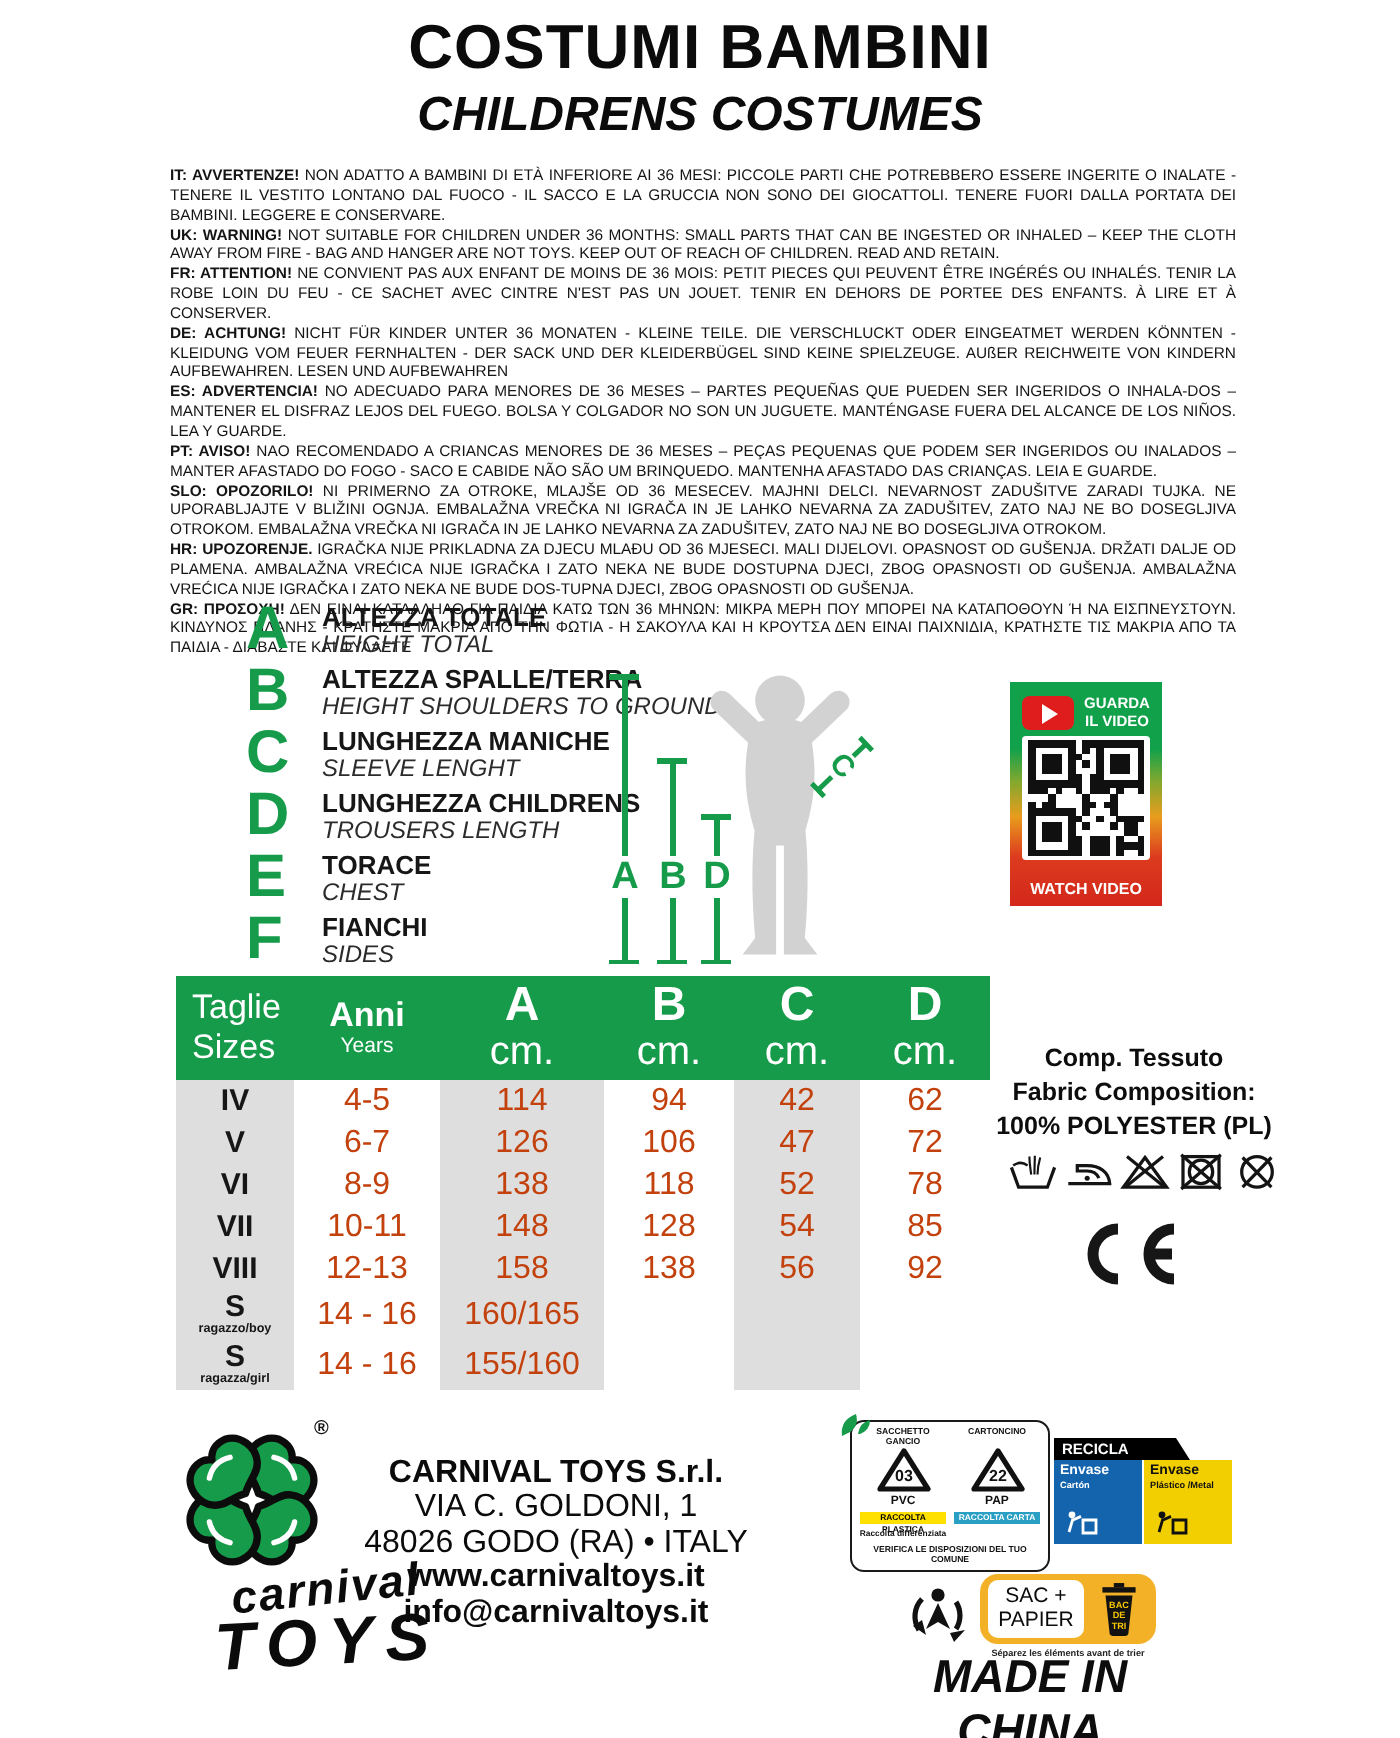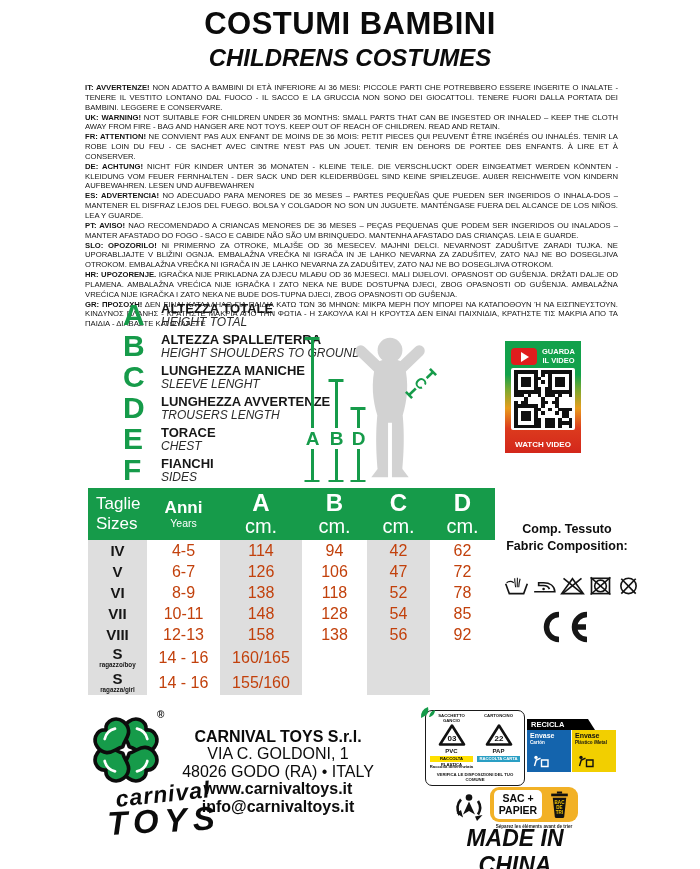--- a/index.html
+++ b/index.html
@@ -94,21 +94,21 @@
   .panel{position:absolute;top:11px;width:44px;height:42px;box-sizing:border-box;padding:2px 3px;}
   .panel.blue{left:0;background:#1464ad;color:#fff;}
   .panel.yellow{left:45px;background:#f2cf00;color:#111;}
   .panel-title{font-size:7px;font-weight:800;line-height:1.1;}
   .panel-sub{font-size:4.6px;font-weight:700;line-height:1.1;}
   .panel svg{position:absolute;left:3px;bottom:2px;}
 
   
   .sac{left:490px;top:787px;width:88px;height:35px;background:#f2b126;border-radius:9px;}
   .sac-white{position:absolute;left:4px;top:3px;width:48px;height:29px;background:#fff;border-radius:5px;
-     display:flex;flex-direction:column;align-items:center;justify-content:center;font-size:10.5px;font-weight:700;line-height:1.05;color:#0b0b0b;}
+     display:flex;flex-direction:column;align-items:center;justify-content:center;font-size:10.5px;font-weight:400;line-height:1.05;color:#0b0b0b;}
   .sac-sep{left:488px;top:823.5px;width:92px;text-align:center;font-size:4.6px;font-weight:600;color:#222;}
   .made-in{left:430px;top:825px;width:170px;text-align:center;font-size:23px;font-weight:800;font-style:italic;color:#0d0d0d;}
 </style>
 </head>
 <body>
 
 <div id="page">
 
   <div class="abs subtitle">CHILDRENS COSTUMES</div>
   <div class="abs title">COSTUMI BAMBINI</div>
@@ -142,21 +142,21 @@
   <div class="abs leg-row" style="top:364px">
     <div class="leg-letter">C</div>
     <div>
         <div class="leg-it">LUNGHEZZA MANICHE</div>
          <div class="leg-en">SLEEVE LENGHT</div>
       </div>
   </div>
   <div class="abs leg-row" style="top:395px">
     <div class="leg-letter">D</div>
     <div>
-        <div class="leg-it">LUNGHEZZA AVVERTENZE</div>
+        <div class="leg-it">LUNGHEZZA CHILDRENS</div>
          <div class="leg-en">TROUSERS LENGTH</div>
       </div>
   </div>
   <div class="abs leg-row" style="top:426px">
     <div class="leg-letter">E</div>
     <div>
         <div class="leg-it">TORACE</div>
          <div class="leg-en">CHEST</div>
       </div>
   </div>
@@ -459,20 +459,21 @@
     <div class="cell-num">14 - 16</div>
     <div class="cell-num shade">155/160</div>
     <div class="cell-num"></div>
     <div class="cell-num shade"></div>
     <div class="cell-num"></div>
   </div>
 
   <div class="abs comp">
     <div>Comp. Tessuto</div>
     <div>Fabric Composition:</div>
+    <div>100% POLYESTER (PL)</div>
   </div>
   <div class="abs care-row">
     <svg width="27" height="23" viewBox="0 0 30 24">
       <g stroke="#141414" stroke-width="1.8" fill="none">
         <path d="M3 10 L7 21 L23 21 L27 10"></path>
         <path d="M4 9 Q8 6 12 9" stroke-width="1.4"></path>
         <path d="M13 4 C13 8 13.5 10 14 14 M16 3.5 C16 8 15.8 10 15.8 14 M19 4.5 C18 8 17.5 10 17.5 14" stroke-width="1.2"></path>
       </g>
     </svg>
     <svg width="27" height="23" viewBox="0 0 30 24">

